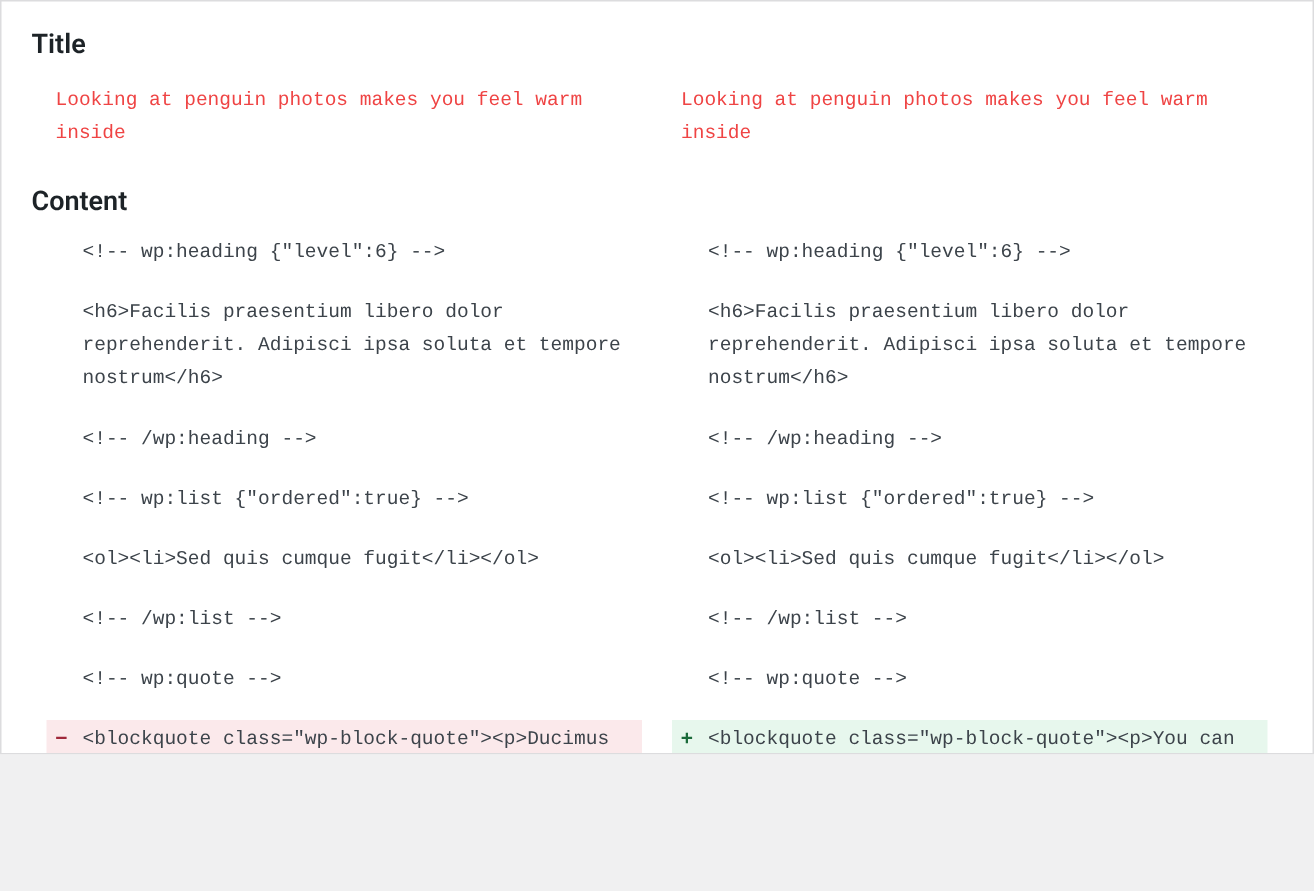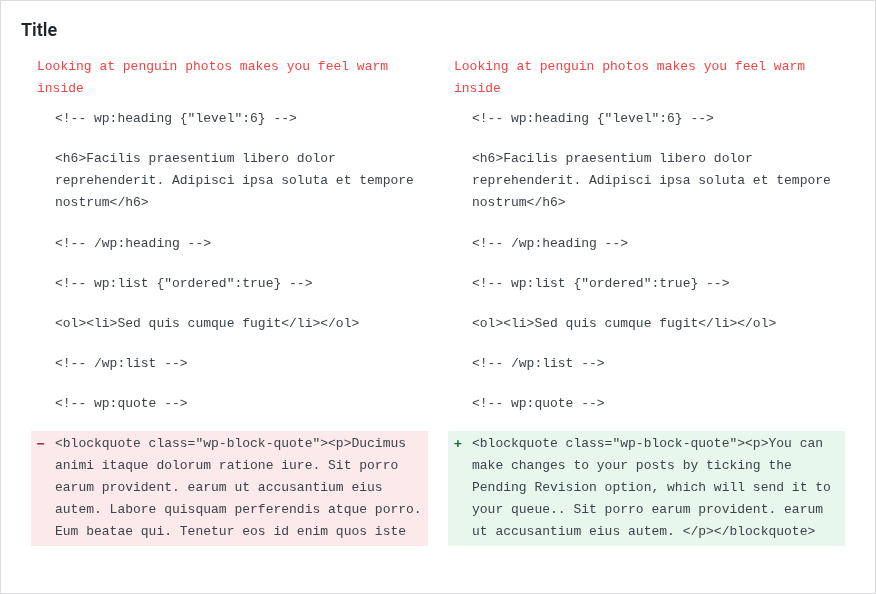--- a/index.html
+++ b/index.html
@@ -7,21 +7,21 @@
     margin: 0;
     font-family: -apple-system, BlinkMacSystemFont, "Segoe UI", Roboto, sans-serif;
     background: #f0f0f1;
     color: #3c434a;
     font-size: 13px;
   }
   .card {
     background: #fff;
     border: 1px solid #dcdcde;
     width: 876px;
-    height: 594px;
+    height: 503px;
     padding: 0 20px 20px 20px;
     overflow: hidden;
   }
   h2.section {
     font-size: 18px;
     font-weight: 600;
     color: #1d2327;
     margin: 18px 0 10px 0;
   }
   .cols {
@@ -80,20 +80,21 @@
   <h2 class="section">Title</h2>
   <div class="cols">
     <div class="col">
       <div class="val">Looking at penguin photos makes you feel warm inside</div>
     </div>
     <div class="col">
       <div class="val">Looking at penguin photos makes you feel warm inside</div>
     </div>
   </div>
 
+  <h2 class="section">Content</h2>
   <div class="cols">
     <div class="col">
       <div class="content-block" id="content-old">
           <div class="line "><span>&lt;!-- wp:heading {"level":6} --&gt;</span></div>
           <div class="line "><span>&lt;h6&gt;Facilis praesentium libero dolor reprehenderit. Adipisci ipsa soluta et tempore nostrum&lt;/h6&gt;</span></div>
           <div class="line "><span>&lt;!-- /wp:heading --&gt;</span></div>
           <div class="line "><span>&lt;!-- wp:list {"ordered":true} --&gt;</span></div>
           <div class="line "><span>&lt;ol&gt;&lt;li&gt;Sed quis cumque fugit&lt;/li&gt;&lt;/ol&gt;</span></div>
           <div class="line "><span>&lt;!-- /wp:list --&gt;</span></div>
           <div class="line "><span>&lt;!-- wp:quote --&gt;</span></div>

